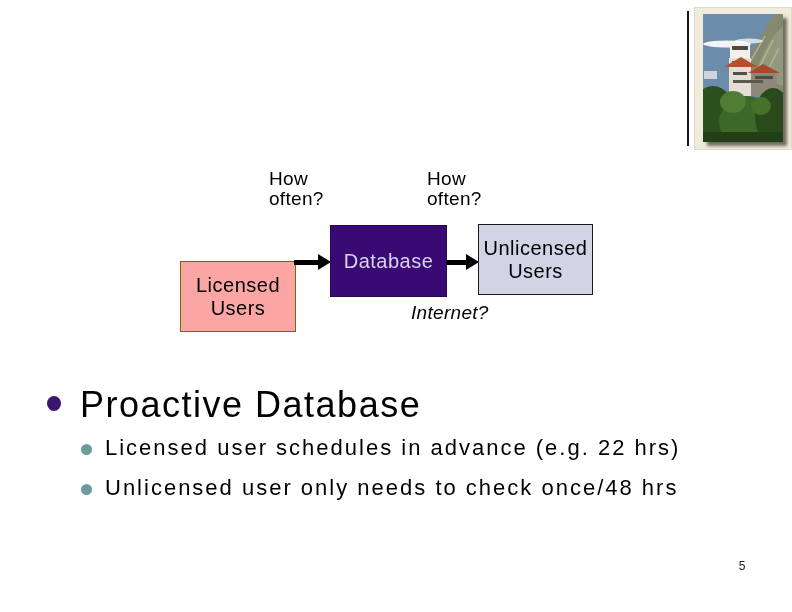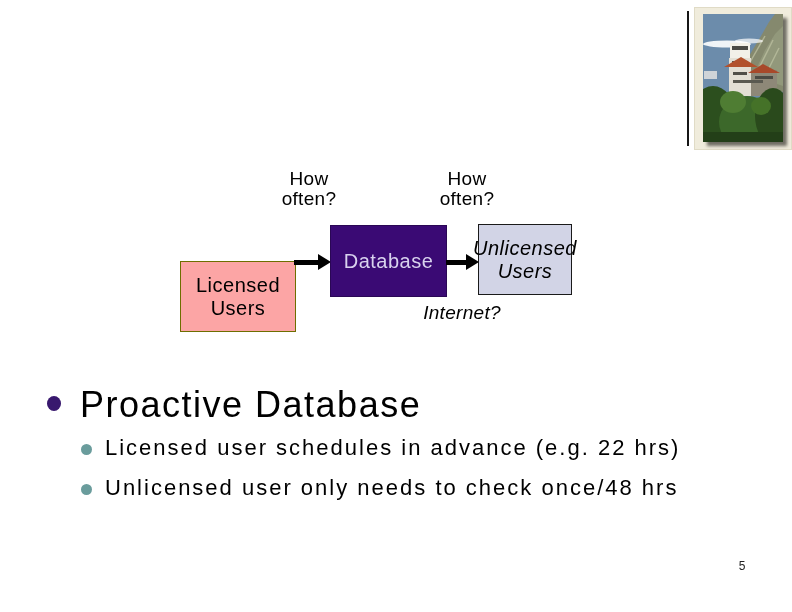--- a/index.html
+++ b/index.html
@@ -18,32 +18,32 @@
     position:absolute;left:694px;top:7px;width:98px;height:143px;
     background:#f0ecdc;border:1px solid #e0dbc6;box-sizing:border-box;
   }
   .photo{
     position:absolute;left:8px;top:6px;width:80px;height:128px;
     box-shadow:4px 4px 3px rgba(70,68,60,.75);overflow:hidden;background:#6c8cab;
   }
   
   .lbl{
     position:absolute;color:#000;font-size:19px;letter-spacing:.3px;
-    text-align:center;white-space:pre-line;line-height:1.05;
+    text-align:left;white-space:pre-line;line-height:1.05;
   }
   .how-left{left:269px;top:169px;width:80px;}
   .how-right{left:427px;top:169px;width:80px;}
   .internet{left:411px;top:303px;width:102px;font-style:italic;}
   .box{
     position:absolute;box-sizing:border-box;display:flex;align-items:center;justify-content:center;
     text-align:center;white-space:pre-line;font-size:20px;letter-spacing:.5px;line-height:1.15;
   }
   .licensed{left:180px;top:225px;width:116px;height:71px;background:#fca5a5;border:1px solid #6e6e00;color:#000;margin-top:36px;}
   .database{left:330px;top:225px;width:117px;height:72px;background:#3a0a74;border:1px solid #2a0755;color:#d8d2ee;}
-  .unlicensed{left:478px;top:224px;width:94px;height:71px;background:#d2d4e6;border:1px solid #1a1a1a;color:#000;font-style:italic;}
+  .unlicensed{left:478px;top:224px;width:115px;height:71px;background:#d2d4e6;border:1px solid #1a1a1a;color:#000;}
   .arrow{position:absolute;display:flex;align-items:center;height:16px;}
   .arrow1{left:294px;top:254px;width:37px;}
   .arrow2{left:446px;top:254px;width:33px;}
   .arrow .shaft{flex:1;height:5px;background:#000;}
   .arrow .head{width:0;height:0;border-left:13px solid #000;border-top:8px solid transparent;border-bottom:8px solid transparent;}
   
   .dot{position:absolute;border-radius:50%;}
   .main-dot{left:47px;top:396px;width:14px;height:15px;background:#38186e;}
   .sub-dot1{left:81px;top:444px;width:11px;height:11px;background:#6a9c9c;}
   .sub-dot2{left:81px;top:484px;width:11px;height:11px;background:#6a9c9c;}

